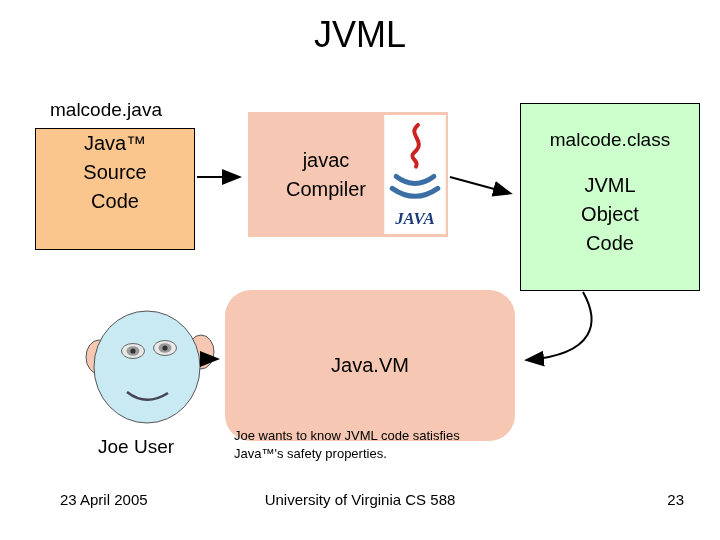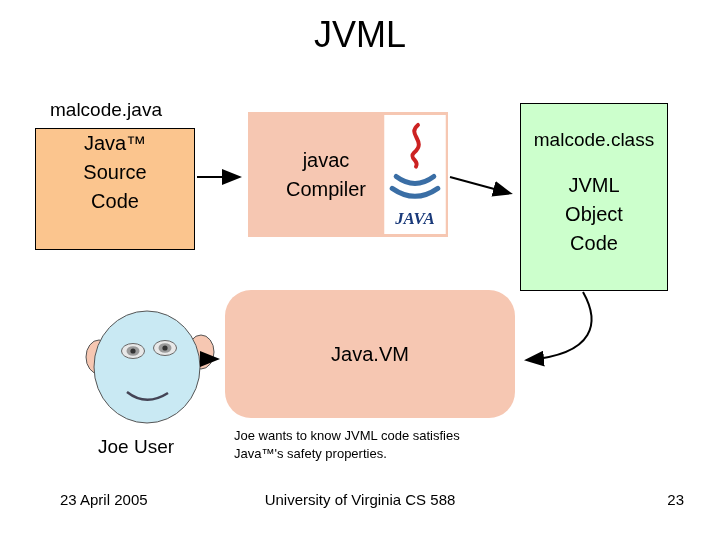--- a/index.html
+++ b/index.html
@@ -56,31 +56,31 @@
     padding-left: 20px;
   }
   .logo {
     width: 62px; height: 119px;
     margin: 3px 2px 3px 0;
     flex: none;
   }
 
   .object-box {
     left: 520px; top: 103px;
-    width: 148px; height: 188px;
+    width: 180px; height: 188px;
     background: var(--object-fill, #CCFFCC);
     border: 1px solid #000;
     text-align: center;
   }
   .object-label { margin-top: 25px; font-size: 19px; }
   .object-box .box-text { margin-top: 20px; }
 
   .jvm-box {
     left: 225px; top: 290px;
-    width: 290px; height: 128px;
+    width: 290px; height: 151px;
     background: var(--jvm-fill, #F6C7B2);
     border-radius: 26px;
     display: flex;
     align-items: center;
     justify-content: center;
     font-size: 20px;
   }
 
   .arrows {
     position: absolute;

